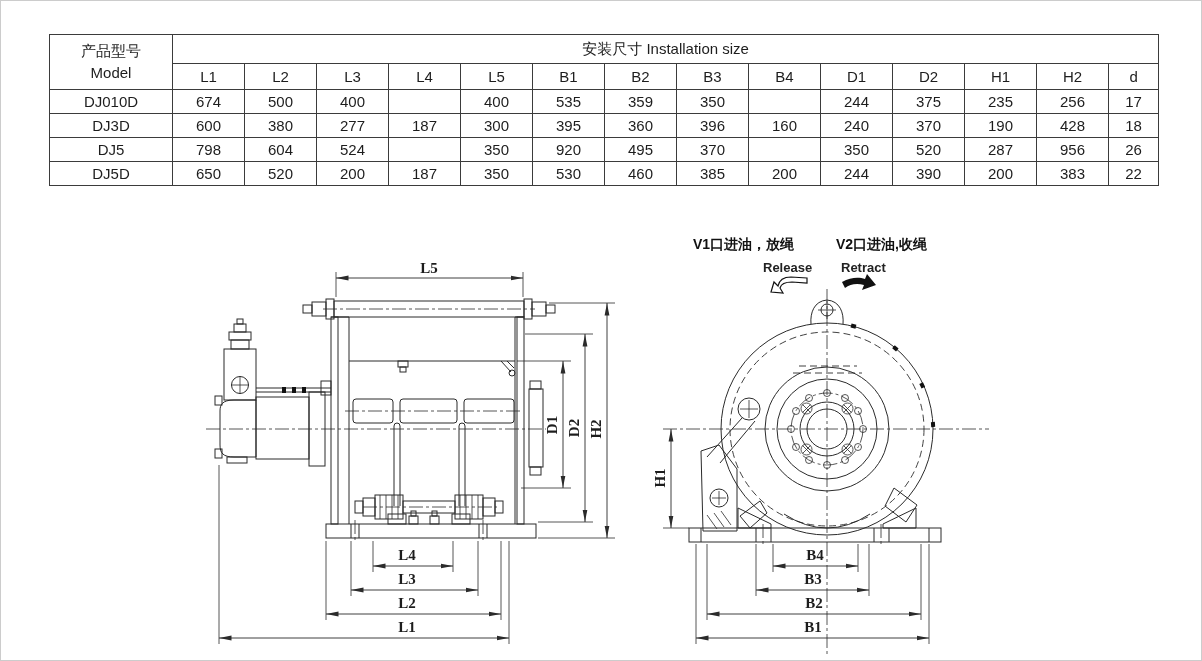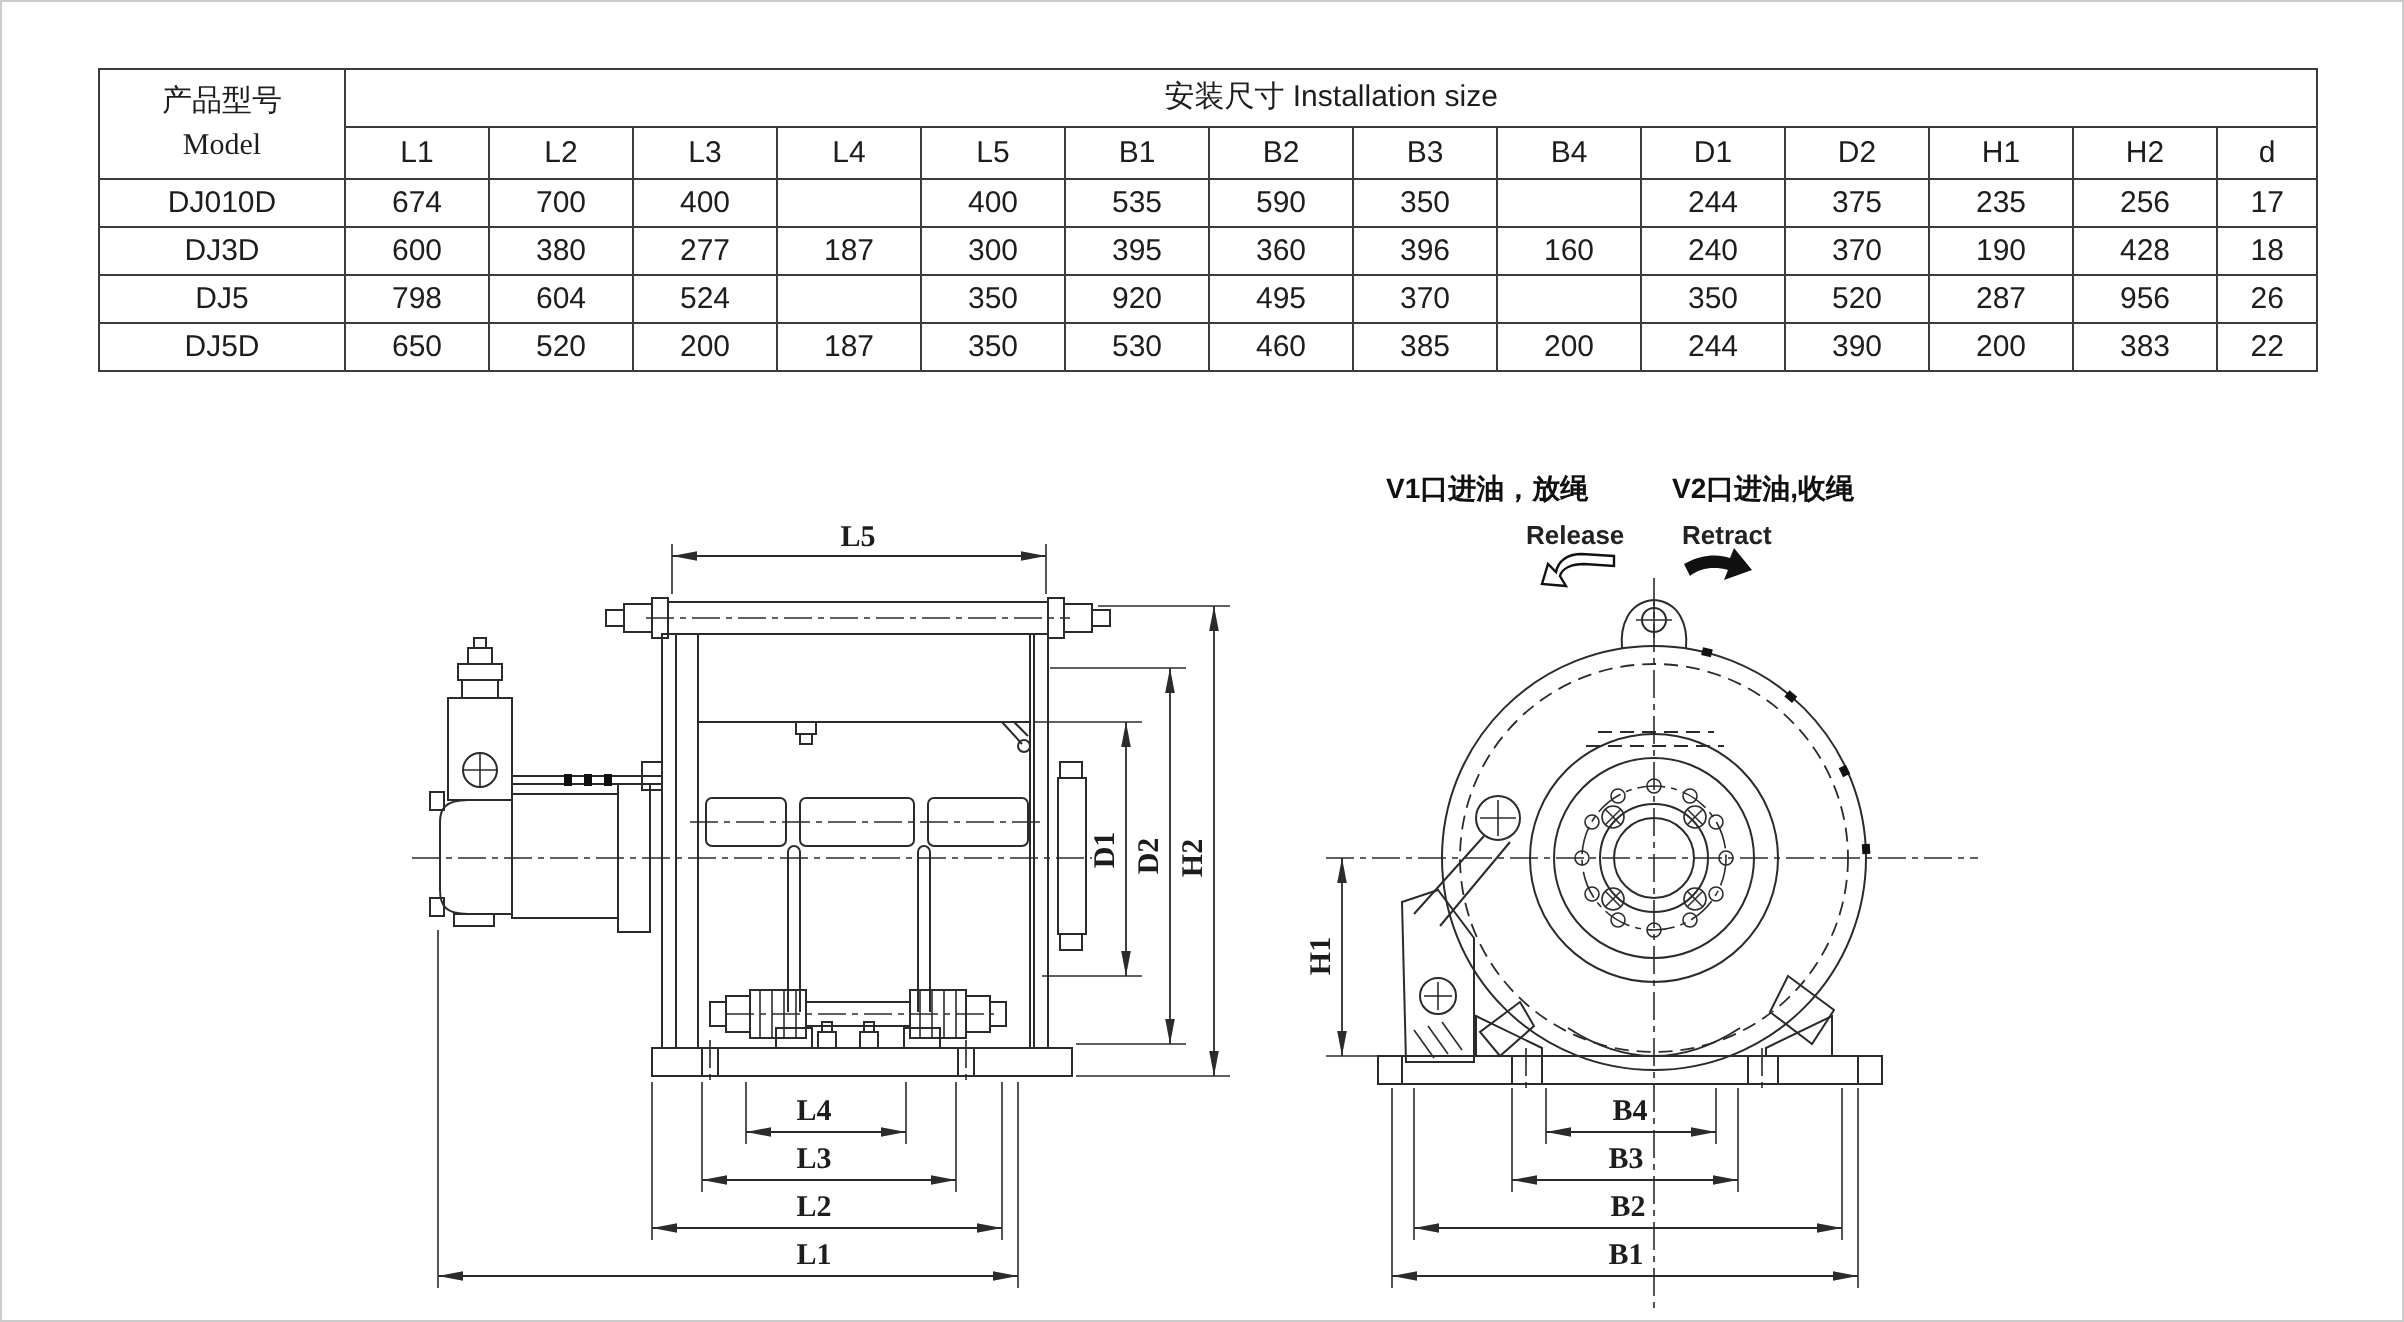--- a/index.html
+++ b/index.html
@@ -12,21 +12,21 @@
   #tblwrap{position:absolute;left:48px;top:33px;}
   table.itable{border-collapse:collapse;table-layout:fixed;width:1107px;}
   table.itable td{
     border:1px solid #3b3b3b;text-align:center;vertical-align:middle;
     font-size:15px;color:#1d1d1d;padding:0;line-height:1.15;
     overflow:hidden;white-space:nowrap;
   }
   tr.hr1 td{height:28px;}
   tr.hr2 td{height:25px;}
   tr.dr td{height:23px;}
-  td.model-h div{line-height:1.5;font-family:Liberation Serif, serif;}
+  td.model-h div{line-height:1.5;}
   
   #draw{position:absolute;left:0;top:0;}
   .ln{stroke:#2b2b2b;stroke-width:1;fill:none;}
   .thin{stroke:#2b2b2b;stroke-width:.8;fill:none;}
   .cl{stroke:#2b2b2b;stroke-width:.8;fill:none;stroke-dasharray:14 3 3 3;}
   .dash{stroke:#2b2b2b;stroke-width:.9;fill:none;stroke-dasharray:7 4;}
   .dimln{stroke:#2b2b2b;stroke-width:.9;fill:none;}
   .fillb{fill:#111;stroke:none;}
   text.dim{font:bold 15px "Liberation Serif",serif;fill:#1d1d1d;text-anchor:middle;}
   text.zh{font:bold 14px "Liberation Sans",sans-serif;fill:#111;}
@@ -77,26 +77,26 @@
             <td>D1</td>
             <td>D2</td>
             <td>H1</td>
             <td>H2</td>
             <td>d</td>
           </tr>
 
       <tr class="dr">
             <td>DJ010D</td>
             <td>674</td>
-            <td>700</td>
+            <td>500</td>
             <td>400</td>
             <td></td>
             <td>400</td>
             <td>535</td>
-            <td>590</td>
+            <td>359</td>
             <td>350</td>
             <td></td>
             <td>244</td>
             <td>375</td>
             <td>235</td>
             <td>256</td>
             <td>17</td>
           </tr>
           <tr class="dr">
             <td>DJ3D</td>

